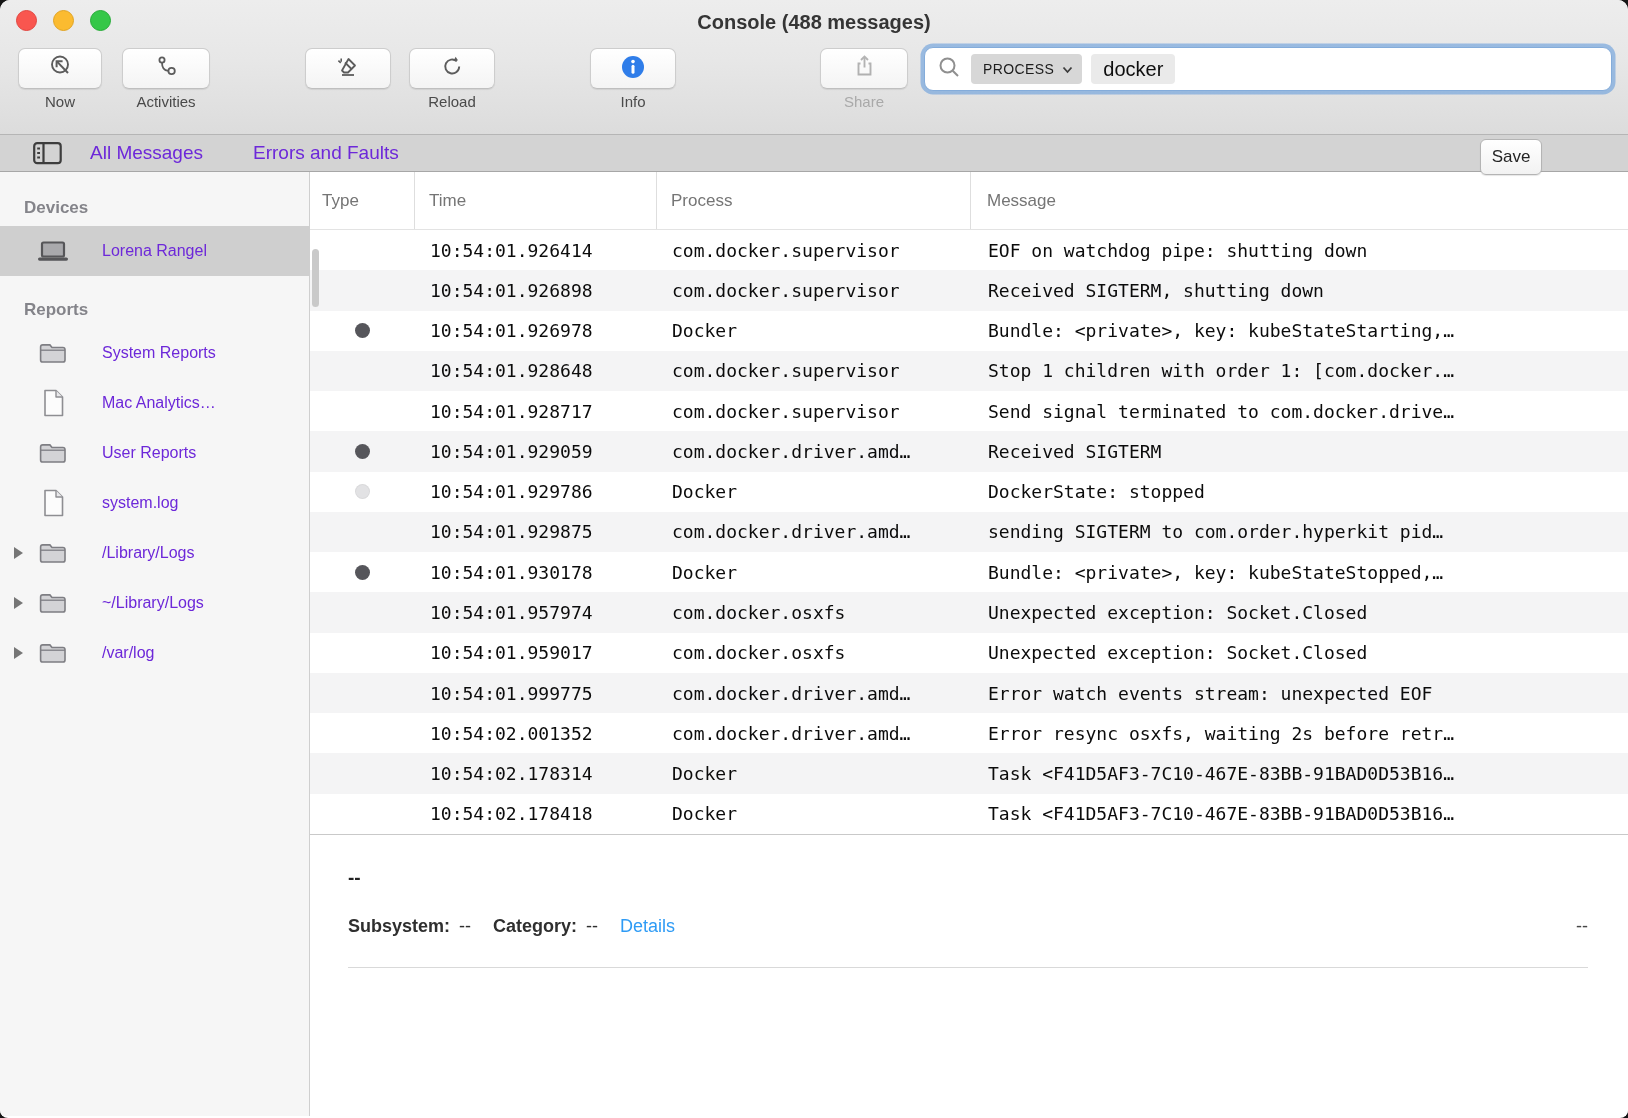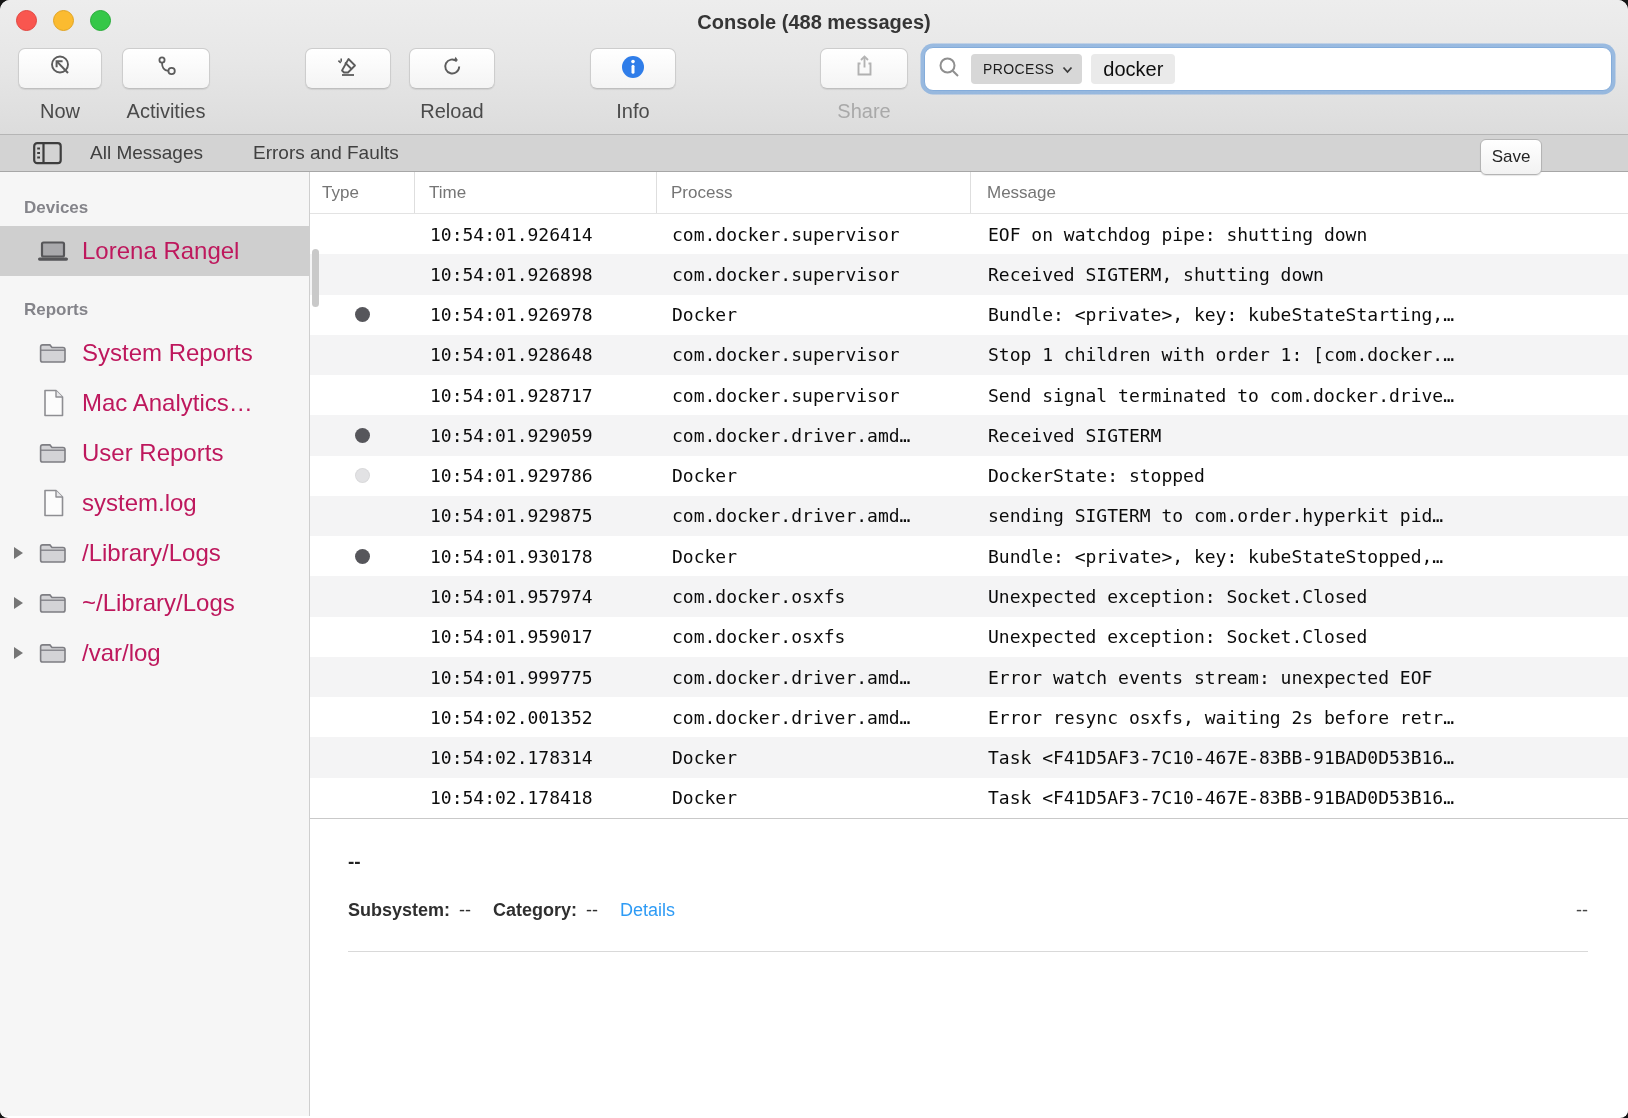--- a/index.html
+++ b/index.html
@@ -19,21 +19,21 @@
   .light-green  { background:#35c748; border:1px solid #27ab38; }
   .win-title { line-height:44px; text-align:center; font-size:20px; font-weight:600; color:#353535; }
 
   .toolbar { position:relative; height:92px; }
   .tb-item { position:absolute; top:6px; display:flex; flex-direction:column; align-items:center; }
   .tb-btn { height:41px; width:100%; border-radius:7px;
             background:linear-gradient(#ffffff,#f4f4f4);
             border:1px solid #cdcdcd; border-bottom-color:#bfbfbf;
             box-shadow:0 1px 1px rgba(0,0,0,.08);
             display:flex; align-items:center; justify-content:center; cursor:default; }
-  .tb-label { margin-top:11px; font-size:20px; color:#4a4a4a; }
+  .tb-label { margin-top:4px; font-size:15px; color:#4a4a4a; }
   .tb-item.disabled .tb-label { color:#a9a9a9; }
   .tb-item.disabled .tb-btn svg { opacity:.38; }
 
   .it-now { left:18px; width:84px; }
   .it-activities { left:122px; width:88px; }
   .it-clear { left:305px; width:86px;gap:47px; }
   .it-reload { left:409px; width:86px; }
   .it-info { left:590px; width:86px; }
   .it-share { left:820px; width:88px; }
 
@@ -45,48 +45,48 @@
                   display:flex; align-items:center; padding:0 12px; gap:9px; }
   .token-filter { background:#d7d7d7; border-radius:4px; height:30px;
                   display:flex; align-items:center; gap:8px; padding:0 9px 0 12px;
                   font-size:14px; letter-spacing:.4px; color:#1c1c1c; cursor:default; }
   .token-value { background:#eaeaea; border-radius:4px; height:30px;
                  display:flex; align-items:center; padding:0 12px; font-size:20px; color:#0e0e0e; }
 
   
   .tabbar { height:38px; background:#d3d3d3; border-top:1px solid #b5b5b5; border-bottom:1px solid #a7a7a7; position:relative; }
   .sb-toggle { position:absolute; left:33px; top:7px; width:30px; height:23px; cursor:default; }
-  .tab { position:absolute; top:0; height:36px; line-height:36px; font-size:19px; color:#404040; cursor:default; }
+  .tab { position:absolute; top:0; height:36px; line-height:36px; font-size:19px; color:#6d28d9; cursor:default; }
   .tab-all { left:90px; }
   .tab-errors { left:253px; }
   .save-btn { position:absolute; right:86px; top:4px; width:62px; height:36px;
               background:linear-gradient(#ffffff,#f2f2f2); border:1px solid #b4b4b4; border-radius:6px;
               box-shadow:0 1px 1px rgba(0,0,0,.10);
               font-size:17px; color:#242424; display:flex; align-items:center; justify-content:center; cursor:default; }
 
   
   .content { display:flex; height:944px; }
 
   .sidebar { width:310px; min-width:310px; background:#f6f6f6; border-right:1px solid #cfcfcf; padding-top:18px; overflow:hidden; }
   .sb-header { height:36px; display:flex; align-items:center; padding-left:24px;
                font-size:17px; font-weight:bold; color:#84848a; }
   .sb-header + .sb-header, .sb-item + .sb-header { margin-top:16px; }
   .sb-item { height:50px; display:flex; align-items:center; position:relative; padding-left:36px; cursor:default; }
   .sb-item.selected { background:#cfcfcf; }
   .sb-disclosure { position:absolute; left:14px; top:50%; margin-top:-6px; width:0; height:0;
                    border-left:9px solid #767676; border-top:6px solid transparent; border-bottom:6px solid transparent; }
   .sb-icon { width:34px; display:flex; justify-content:center; margin-right:12px; flex:none; }
-  .sb-label { font-size:24px; color:#be185d; white-space:nowrap; }
+  .sb-label { font-size:16px; color:#6d28d9; white-space:nowrap;margin-left:20px; }
 
   .sb-scrollthumb { position:absolute; left:312px; top:249px; width:7px; height:58px;
                     border-radius:3.5px; background:#c9c9c9; z-index:4; }
 
   .main { flex:1; min-width:0; display:flex; flex-direction:column; background:#fff; }
 
-  .thead { height:42px; display:flex; border-bottom:1px solid #e3e3e3; font-size:17px; color:#757575; flex:none; }
+  .thead { height:58px; display:flex; border-bottom:1px solid #e3e3e3; font-size:17px; color:#757575; flex:none; }
   .th { height:100%; display:flex; align-items:center; }
   .th-type { width:104px; padding-left:12px; }
   .th-time { width:242px; padding-left:14px; border-left:1px solid #dedede; }
   .th-process { width:314px; padding-left:14px; border-left:1px solid #dedede; }
   .th-message { flex:1; padding-left:16px; border-left:1px solid #dedede; }
 
   .rows { flex:none; border-bottom:1px solid #c9c9c9; }
   .lrow { height:40.27px; display:flex; align-items:center;
           font-family:"DejaVu Sans Mono","Liberation Mono",monospace; font-size:18px; color:#0b0b0b; cursor:default; }
   .lrow:nth-child(even) { background:#f4f4f5; }

